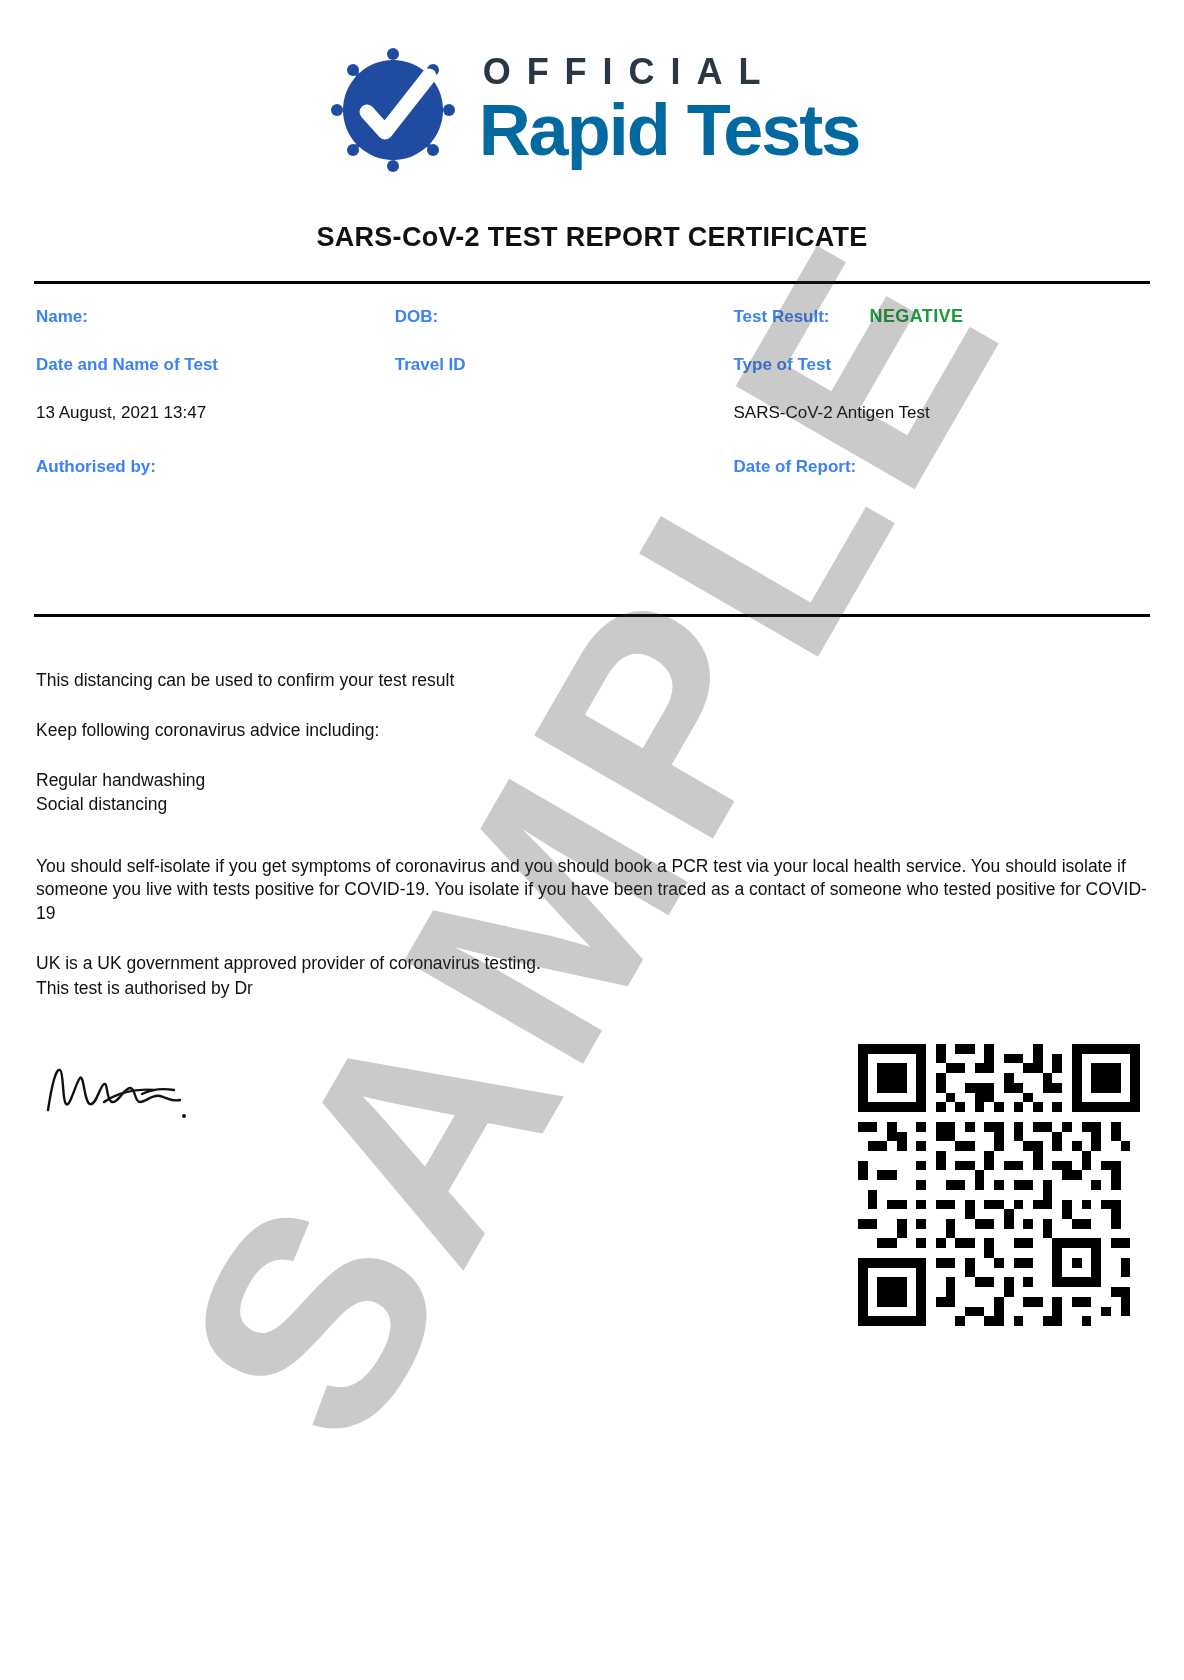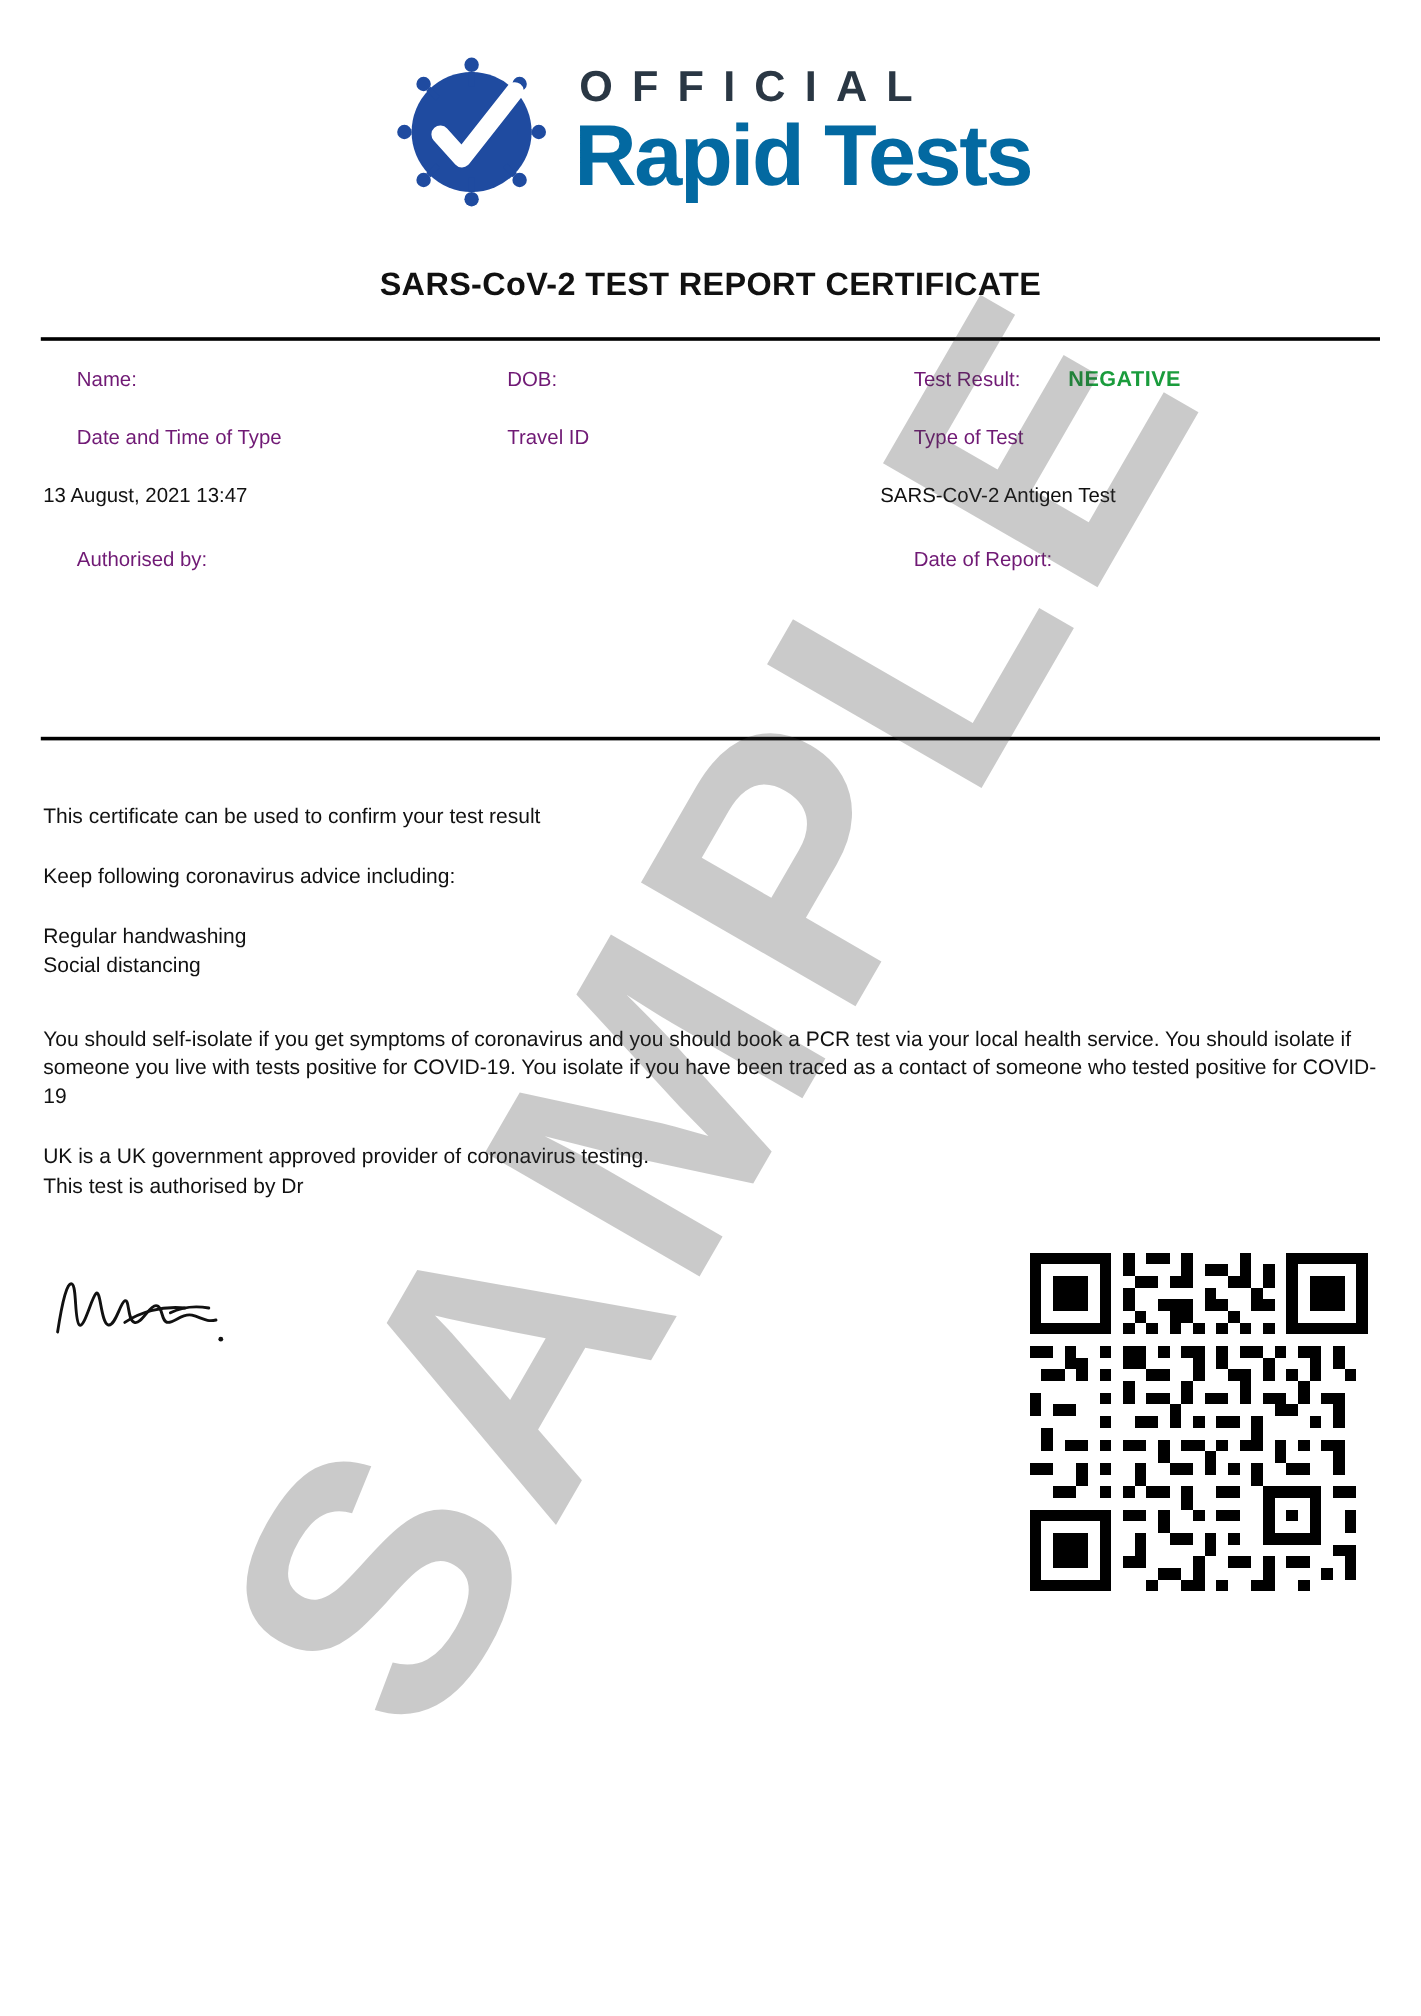--- a/index.html
+++ b/index.html
@@ -87,24 +87,23 @@
   }
   .col {
     box-sizing: border-box;
   }
   .col-1 { width: 360px; }
   .col-2 { width: 340px; }
   .col-3 { width: 416px; }
 
   .lbl {
     font-size: 17px;
-    font-weight: normal;
-    color: #701a75;
+    font-weight: bold;
+    color: #3b82f6;
     line-height: 1.3;
-    margin-left: 28px;
   }
   .val {
     font-size: 17px;
     font-weight: normal;
     color: #111;
     line-height: 1.3;
   }
   .result-line {
     display: flex;
     align-items: baseline;
@@ -235,21 +234,21 @@
           <span class="lbl">Test Result:</span>
           <span class="result-value">NEGATIVE</span>
         </div>
       </div>
     </div>
 
     <div class="gap-sm"></div>
 
     <div class="info-row">
       <div class="col col-1">
-        <span class="lbl">Date and Time of Type</span>
+        <span class="lbl">Date and Name of Test</span>
       </div>
       <div class="col col-2">
         <span class="lbl">Travel ID</span>
       </div>
       <div class="col col-3">
         <span class="lbl">Type of Test</span>
       </div>
     </div>
 
     <div class="gap-sm"></div>
@@ -278,21 +277,21 @@
         <span class="lbl">Date of Report:</span>
         <span class="val"></span>
       </div>
     </div>
 
   </div>
 
   <div class="rule"></div>
 
   <div class="body-section">
-    <div class="para">This certificate can be used to confirm your test result</div>
+    <div class="para">This distancing can be used to confirm your test result</div>
     <div class="para">Keep following coronavirus advice including:</div>
     <div class="list-line">Regular handwashing</div>
     <div class="list-line">Social distancing</div>
     <div class="spacer-40"></div>
     <div class="para">You should self-isolate if you get symptoms of coronavirus and you should book a PCR test via your local health service. You should isolate if someone you live with tests positive for COVID-19. You isolate if you have been traced as a contact of someone who tested positive for COVID-19</div>
     <div class="list-line">UK is a UK government approved provider of coronavirus testing.</div>
     <div class="list-line">This test is authorised by Dr</div>
   </div>
 
   <div class="bottom">

